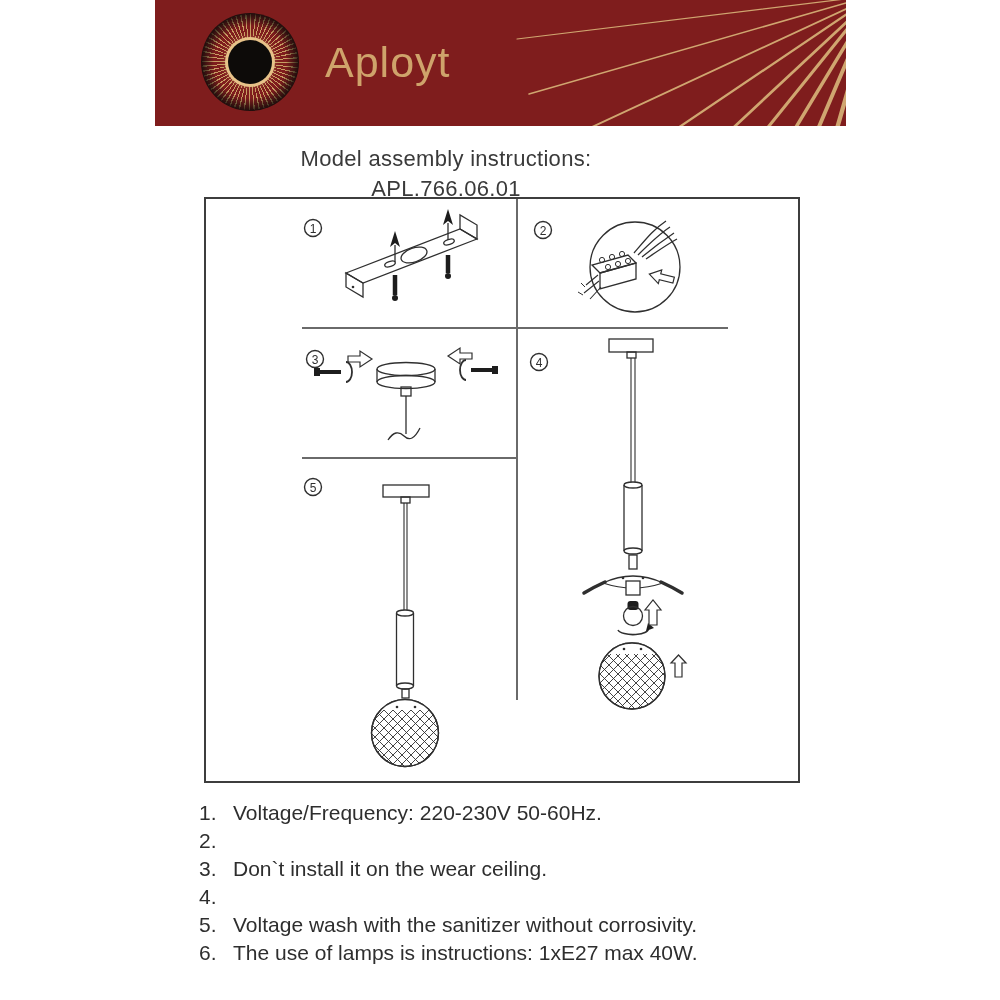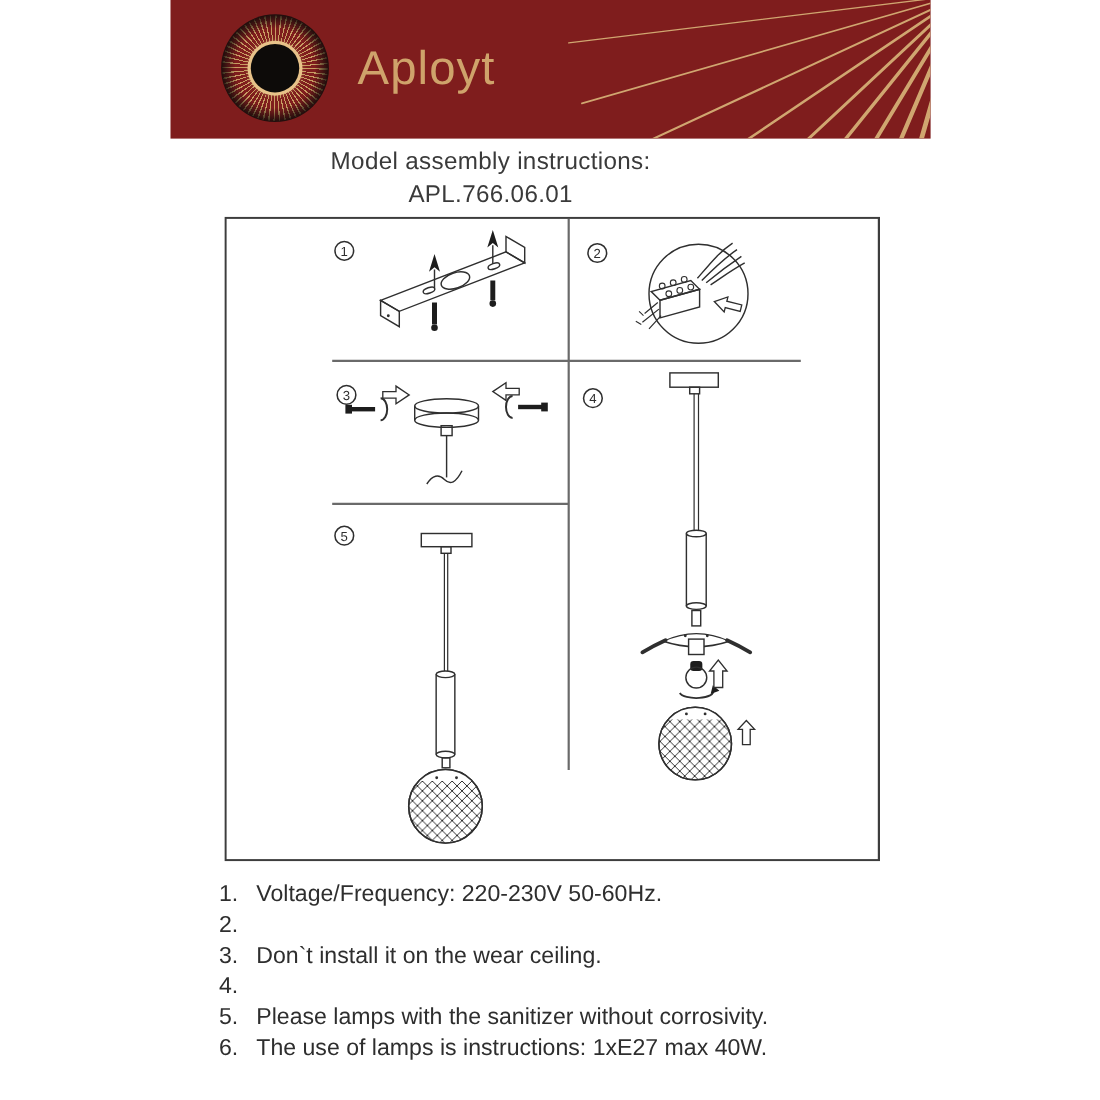--- a/index.html
+++ b/index.html
@@ -24,21 +24,21 @@
     content:"";position:absolute;inset:-1px;border-radius:50%;
     background:radial-gradient(circle, rgba(13,11,9,0) 52%, #0d0b09 74%);
   }
   .brand{
     position:absolute;left:170px;top:38px;
     font-size:43px;line-height:48px;color:#cfa36b;letter-spacing:1px;font-weight:400;
   }
   .fan{position:absolute;left:0;top:0;width:691px;height:126px;}
   
   .title-block{
-    position:absolute;left:0;top:132px;width:892px;text-align:center;
+    position:absolute;left:0;top:144px;width:892px;text-align:center;
     color:#3a3a3a;font-size:22px;line-height:30px;letter-spacing:.3px;
   }
   
   .diagram-box{position:absolute;left:204px;top:197px;width:596px;height:586px;}
   
   .instructions{
     position:absolute;left:199px;top:801px;width:660px;
     color:#2e2e2e;font-size:21px;
   }
   .instr-row{display:flex;align-items:baseline;height:28px;}
@@ -232,19 +232,19 @@
   </div>
   <div class="instr-row">
     <span class="instr-num">3.</span>
     <span class="instr-text">Don`t install it on the wear ceiling.</span>
   </div>
   <div class="instr-row">
     <span class="instr-num">4.</span>
   </div>
   <div class="instr-row">
     <span class="instr-num">5.</span>
-    <span class="instr-text">Please lamps with the sanitizer without corrosivity.</span>
+    <span class="instr-text">Voltage wash with the sanitizer without corrosivity.</span>
   </div>
   <div class="instr-row">
     <span class="instr-num">6.</span>
     <span class="instr-text">The use of lamps is instructions: 1xE27 max 40W.</span>
   </div>
 </div>
 
 </body></html>

